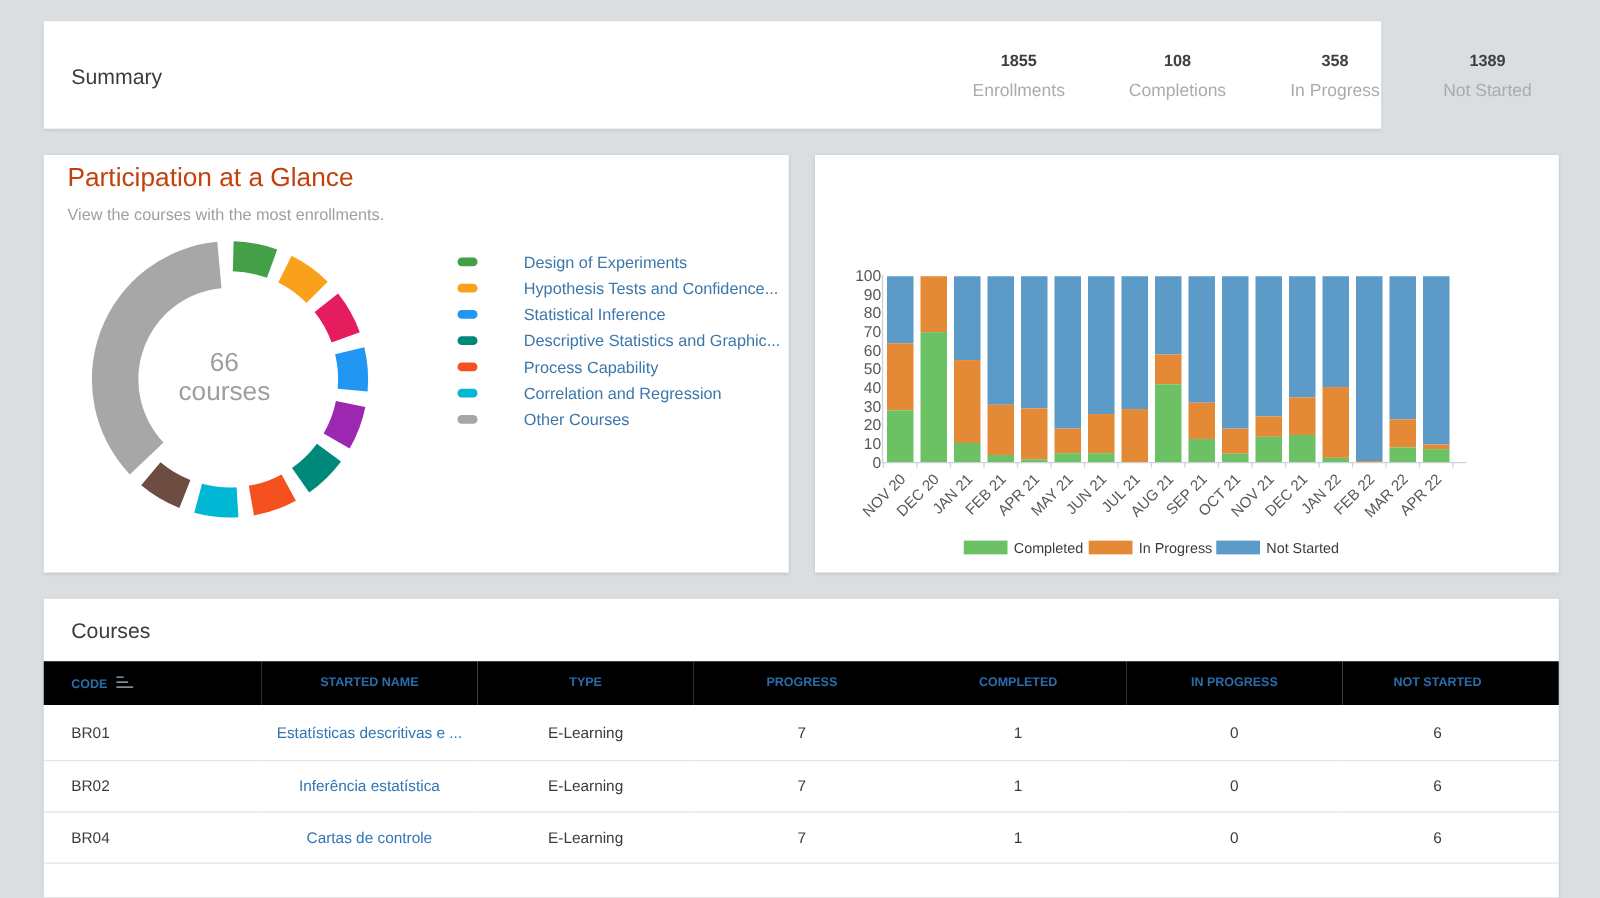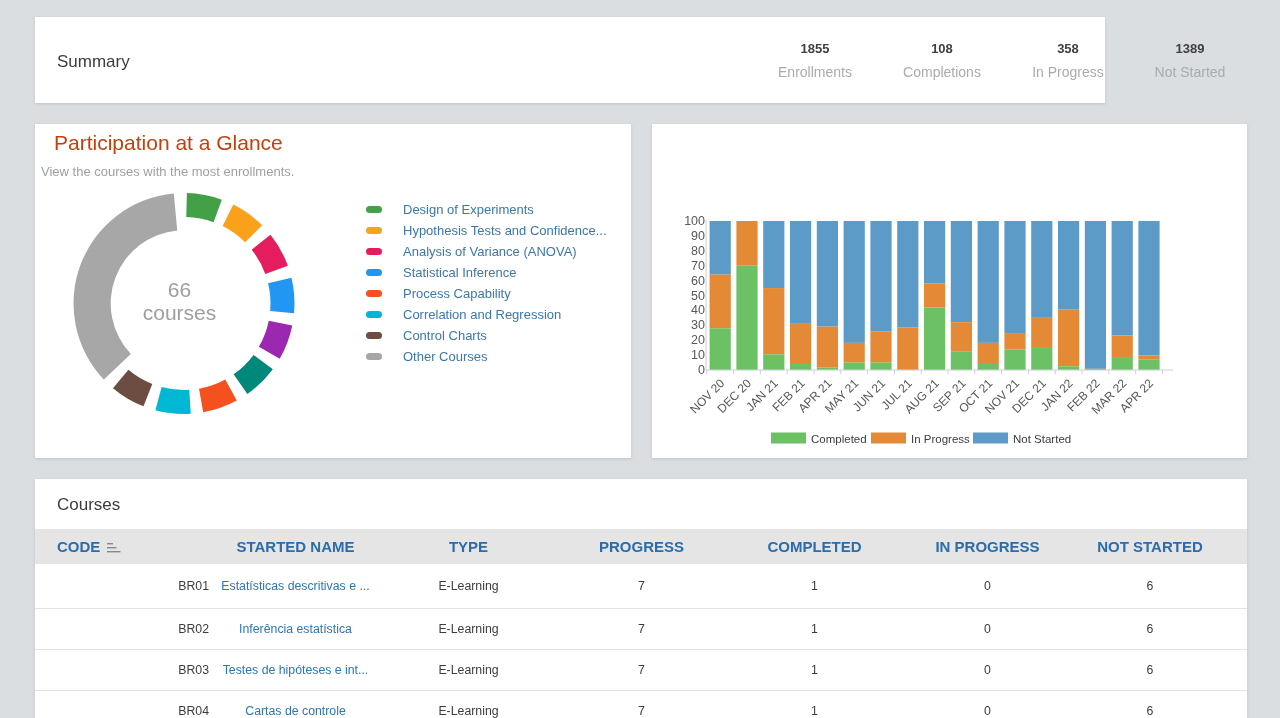--- a/index.html
+++ b/index.html
@@ -19,42 +19,42 @@
     position:absolute;left:22px;top:calc(50% + 2px);transform:translateY(-50%);
     font-size:17px;color:#3c3c3c;
   }
   .stat{position:absolute;width:140px;text-align:center;}
   .stat .num{position:absolute;top:24px;width:100%;font-size:13px;font-weight:bold;color:#3f3f3f;}
   .stat .lbl{position:absolute;top:47px;width:100%;font-size:14px;color:#a8abaf;}
   
   #pcard{left:35px;top:124px;width:596px;height:334px;}
   #bcard{left:652px;top:124px;width:595px;height:334px;}
   .ctitle{position:absolute;left:19px;top:7px;font-size:21px;color:#c2410c;}
-  .csub{position:absolute;left:6px;top:38px;font-size:13px;color:#9da0a4;line-height:19px;}
+  .csub{position:absolute;left:19px;top:38px;font-size:13px;color:#9da0a4;line-height:19px;}
   
   .dlegend{position:absolute;left:331px;top:74.5px;}
   .dlrow{display:flex;align-items:center;height:21px;}
   .dlswatch{width:16px;height:7px;border-radius:3.5px;margin-right:21px;}
-  .dltext{font-size:13px;color:#3c77ab;}
+  .dltext{font-size:13px;color:#3c77ab;margin-left:16px;}
   
   #ccard{left:35px;top:479px;width:1212px;height:239px;}
   #ccard .title{position:absolute;left:22px;top:16px;font-size:17px;color:#3c3c3c;}
   table{border-collapse:collapse;position:absolute;top:50px;left:0;width:1212px;table-layout:fixed;}
   th{
-    background:#e5e5e5;color:#2a6cac;font-size:15px;font-weight:bold;
+    background:#000000;color:#2a6cac;font-size:10px;font-weight:bold;
     height:35px;padding:0;text-align:center;
   }
   th:first-child{text-align:left;padding-left:22px;}
   th:last-child,td:last-child{padding-right:21px;}
   tr.first td{height:44px;}
   td{
     height:40px;padding:0;text-align:center;font-size:12.3px;color:#3c3c3c;
     border-bottom:1px solid #e4e4e4;
   }
-  td:first-child{text-align:right;padding-left:22px;}
+  td:first-child{text-align:left;padding-left:22px;}
   td.link{color:#2e75b5;}
   .sorticon{display:inline-block;vertical-align:-1px;margin-left:7px;}
 </style>
 </head>
 <body>
 
 <div class="card" id="summary">
   <div class="title">Summary</div>
   <div class="stat" style="left:710px">
       <div class="num">1855</div>
@@ -94,38 +94,34 @@
   <div class="dlegend">
     <div class="dlrow">
         <span class="dlswatch" style="background:#43a047"></span>
         <span class="dltext">Design of Experiments</span>
       </div>
     <div class="dlrow">
         <span class="dlswatch" style="background:#f9a11b"></span>
         <span class="dltext">Hypothesis Tests and Confidence...</span>
       </div>
     <div class="dlrow">
-        <span class="dlswatch" style="background:#e51d5e"></span>
-        <span class="dltext">Analysis of Variance (ANOVA)</span>
-      </div>
-    <div class="dlrow">
         <span class="dlswatch" style="background:#2196f3"></span>
         <span class="dltext">Statistical Inference</span>
       </div>
     <div class="dlrow">
+        <span class="dlswatch" style="background:#00897b"></span>
+        <span class="dltext">Descriptive Statistics and Graphic...</span>
+      </div>
+    <div class="dlrow">
         <span class="dlswatch" style="background:#f4511e"></span>
         <span class="dltext">Process Capability</span>
       </div>
     <div class="dlrow">
         <span class="dlswatch" style="background:#00b8d4"></span>
         <span class="dltext">Correlation and Regression</span>
-      </div>
-    <div class="dlrow">
-        <span class="dlswatch" style="background:#6d4c41"></span>
-        <span class="dltext">Control Charts</span>
       </div>
     <div class="dlrow">
         <span class="dlswatch" style="background:#a6a6a6"></span>
         <span class="dltext">Other Courses</span>
       </div>
   </div>
 </div>
 
 <div class="card" id="bcard">
   <svg id="bars" width="595" height="334" style="position:absolute;left:0;top:0;">
@@ -274,29 +270,20 @@
     <tr>
           <td>BR02</td>
           <td class="link">Inferência estatística</td>
           <td>E-Learning</td>
           <td>7</td>
           <td>1</td>
           <td>0</td>
           <td>6</td>
         </tr>
     <tr>
-          <td>BR03</td>
-          <td class="link">Testes de hipóteses e int...</td>
-          <td>E-Learning</td>
-          <td>7</td>
-          <td>1</td>
-          <td>0</td>
-          <td>6</td>
-        </tr>
-    <tr>
           <td>BR04</td>
           <td class="link">Cartas de controle</td>
           <td>E-Learning</td>
           <td>7</td>
           <td>1</td>
           <td>0</td>
           <td>6</td>
         </tr>
   </tbody>
     </table>

